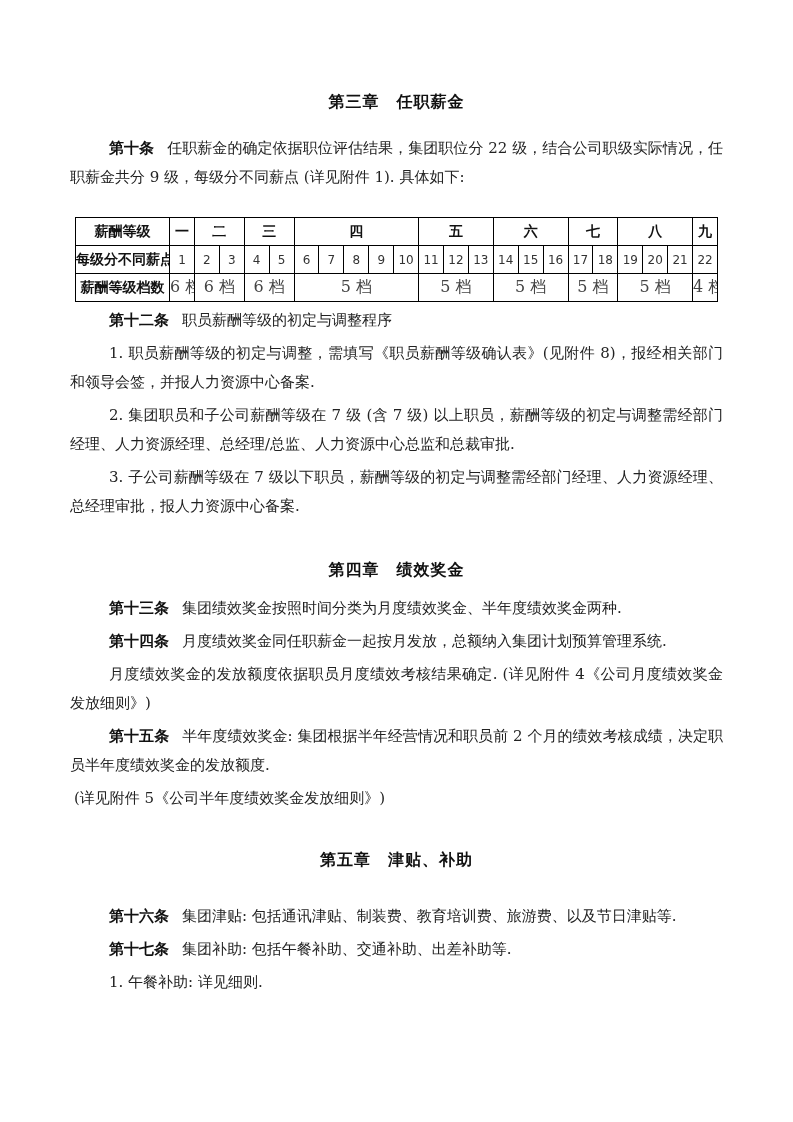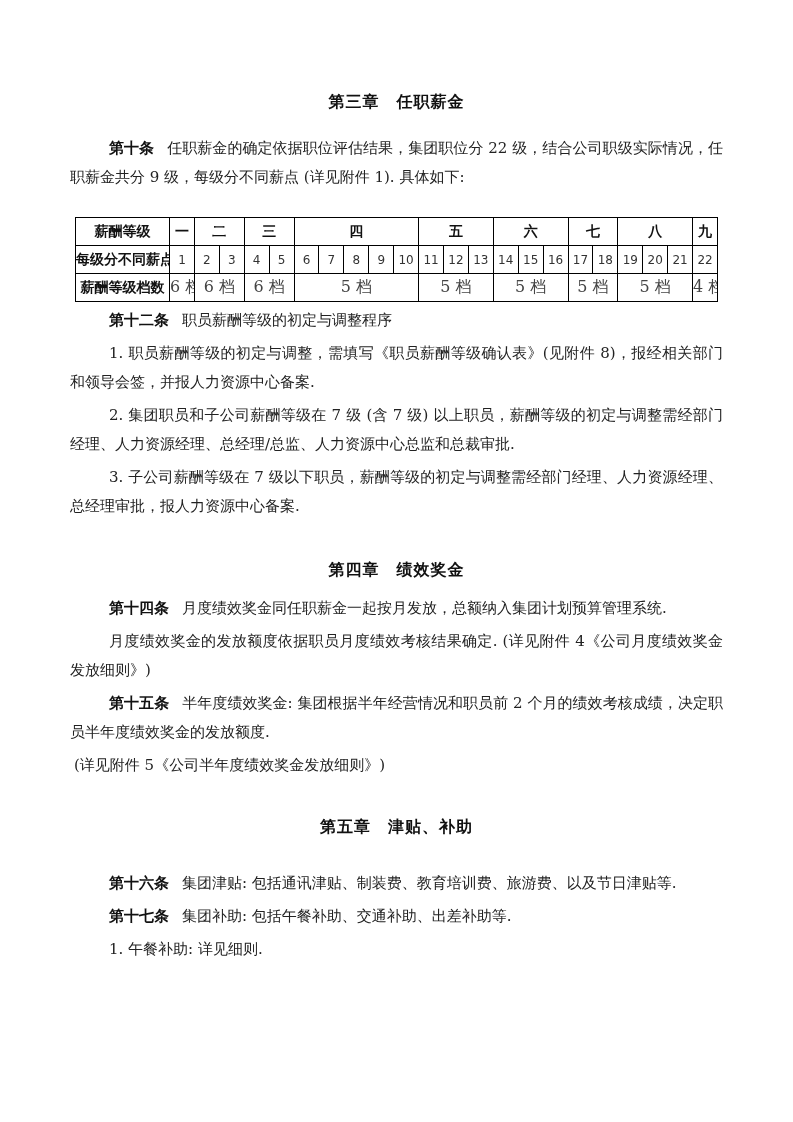--- a/index.html
+++ b/index.html
@@ -128,20 +128,21 @@
 
 
   <p class="para ind"><span class="lbl">第十二条</span><span>职员薪酬等级的初定与调整程序</span></p>
 
   <p class="para ind">1. 职员薪酬等级的初定与调整，需填写《职员薪酬等级确认表》(见附件 8)，报经相关部门和领导会签，并报人力资源中心备案.</p>
   <p class="para ind">2. 集团职员和子公司薪酬等级在 7 级 (含 7 级) 以上职员，薪酬等级的初定与调整需经部门经理、人力资源经理、总经理/总监、人力资源中心总监和总裁审批.</p>
   <p class="para ind">3. 子公司薪酬等级在 7 级以下职员，薪酬等级的初定与调整需经部门经理、人力资源经理、总经理审批，报人力资源中心备案.</p>
 
   <h2 class="chapter ch4">第四章　绩效奖金</h2>
 
+  <p class="para ind"><span class="lbl">第十三条</span><span>集团绩效奖金按照时间分类为月度绩效奖金、半年度绩效奖金两种.</span></p>
 
   <p class="para ind"><span class="lbl">第十四条</span><span>月度绩效奖金同任职薪金一起按月发放，总额纳入集团计划预算管理系统.</span></p>
 
   <p class="para ind">月度绩效奖金的发放额度依据职员月度绩效考核结果确定. (详见附件 4《公司月度绩效奖金发放细则》)</p>
 
   <p class="para ind"><span class="lbl">第十五条</span><span>半年度绩效奖金: 集团根据半年经营情况和职员前 2 个月的绩效考核成绩，决定职员半年度绩效奖金的发放额度.</span></p>
 
   <p class="para note">(详见附件 5《公司半年度绩效奖金发放细则》)</p>
 
   <h2 class="chapter ch5">第五章　津贴、补助</h2>

